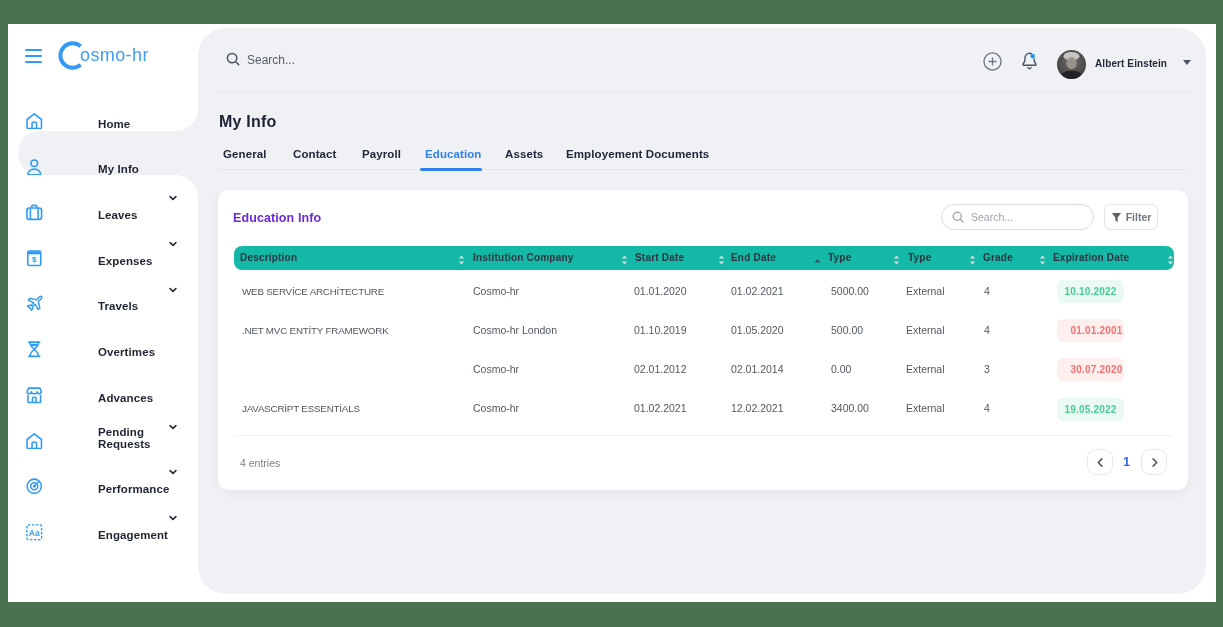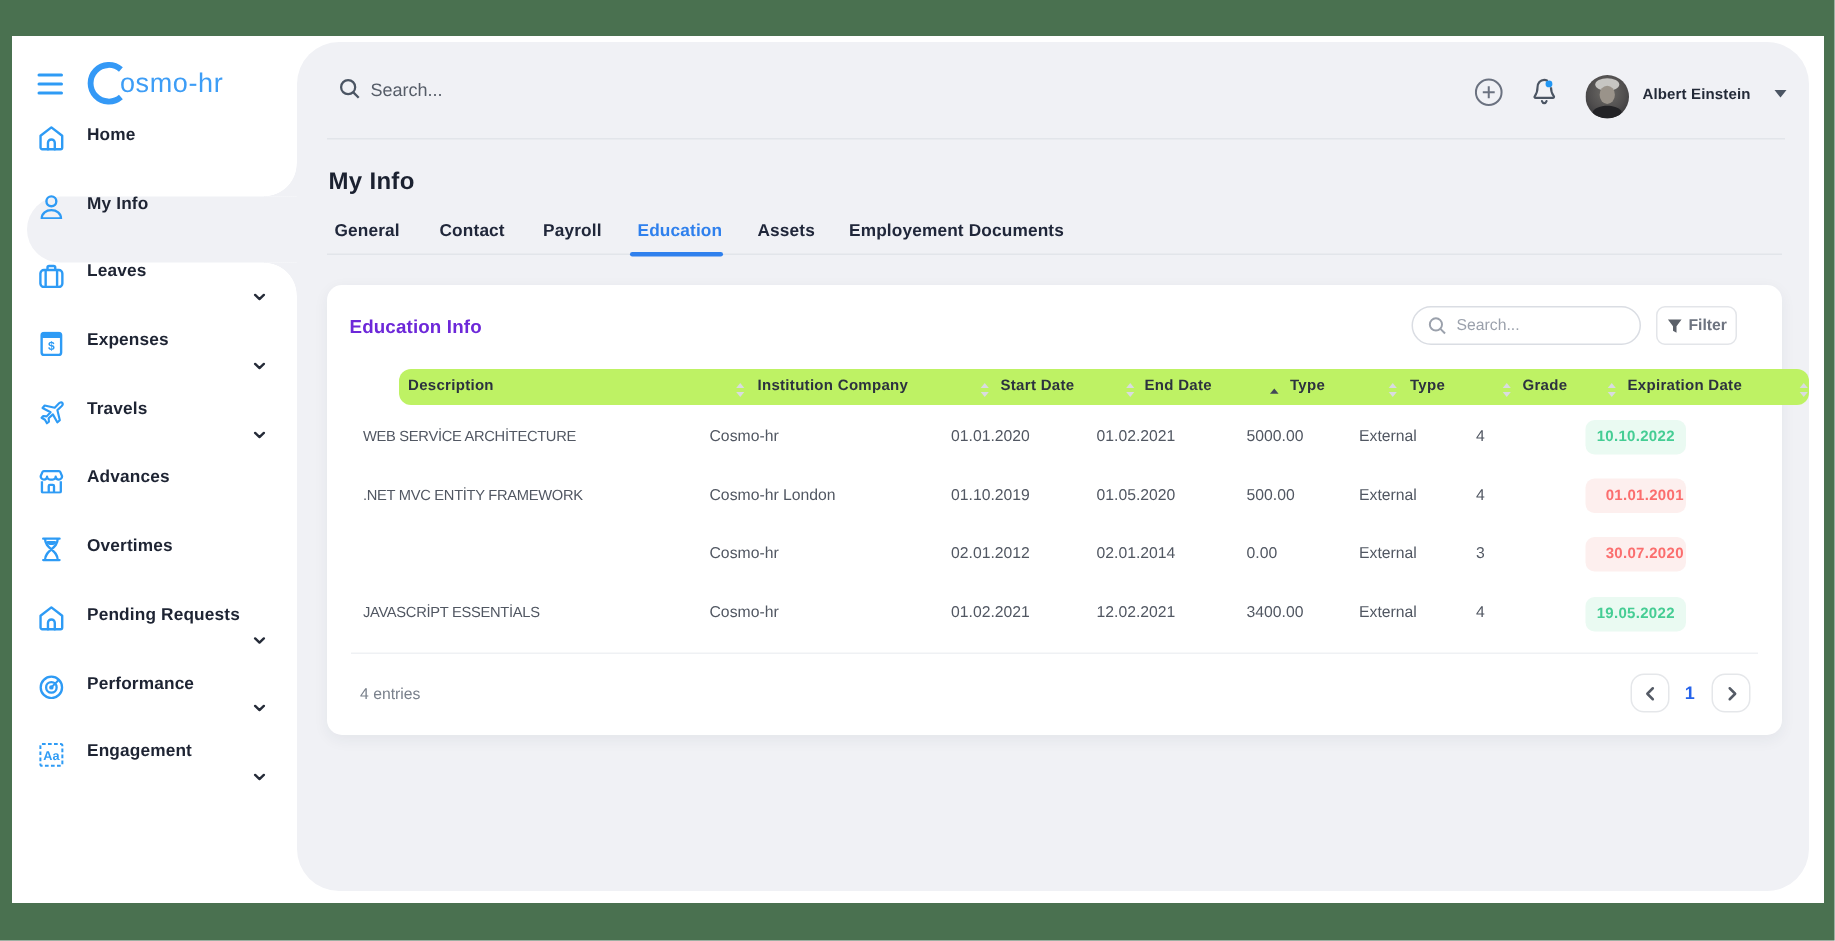--- a/index.html
+++ b/index.html
@@ -7,21 +7,21 @@
 body { background:#4a7150; font-family:"Liberation Sans", sans-serif; position:relative; }
 .app { position:absolute; left:8px; top:24px; width:1208px; height:578px; background:#fff; }
 
 .side { position:absolute; left:0; top:0; width:190px; height:578px; background:#fff; }
 .logo-row { position:absolute; left:17px; top:11px; height:40px; display:flex; align-items:center; }
 .burger { width:17px; height:14px; display:flex; flex-direction:column; justify-content:space-between; margin-top:2px; }
 .burger span { display:block; height:2.2px; background:#2e9bf5; border-radius:2px; }
 .logo { margin-left:13px; display:flex; align-items:center; }
 .logo-text { color:#3d9df6; font-size:18px; font-weight:400; letter-spacing:0.4px; margin-left:-6px; }
 .nav { position:absolute; left:0; top:60px; width:190px; }
-.nav-item { position:relative; height:45.7px; display:flex; align-items:flex-start; padding-left:18px; }
+.nav-item { position:relative; height:45.7px; display:flex; align-items:flex-end; padding-left:18px;gap:40px; }
 .nav-item .ic { width:17px; height:17px; flex:0 0 17px; display:flex; align-items:center; justify-content:center; }
 .nav-item .lbl { margin-left:15px; font-size:11.5px; font-weight:700; color:#1e2433; letter-spacing:0.1px; }
 .nav-item .chev { position:absolute; right:20px; top:50%; margin-top:-5px; width:10px; height:10px; }
 .active-bg { position:absolute; left:10px; top:107px; width:180px; height:44px; background:#f0f1f5; border-radius:22px 0 0 22px; }
 .fillet-t { position:absolute; left:168px; top:85px; width:22px; height:22px; background:radial-gradient(circle at left top, rgba(0,0,0,0) 21.6px, #f0f1f5 22px); }
 .fillet-b { position:absolute; left:168px; top:151px; width:22px; height:22px; background:radial-gradient(circle at left bottom, rgba(0,0,0,0) 21.6px, #f0f1f5 22px); }
 
 .main { position:absolute; left:190px; top:4px; width:1008px; height:566px; background:#f0f1f5; border-radius:28px; }
 .tb-search { position:absolute; left:28px; top:24px; display:flex; align-items:center; color:#4b5563; }
 .tb-search .txt { margin-left:6px; font-size:12px; font-weight:400; color:#565d68; }
@@ -36,21 +36,21 @@
 .tab.act { color:#2f80ed; }
 .tab-line { position:absolute; left:202px; bottom:-1.5px; width:62px; height:2.5px; background:#2f80ed; border-radius:2px; }
 
 .card { position:absolute; left:20px; top:162px; width:970px; height:300px; background:#fff; border-radius:10px; box-shadow:0 3px 10px rgba(40,50,70,0.06); }
 .card-title { position:absolute; left:15px; top:21px; font-size:12.5px; font-weight:700; color:#6d28d9; letter-spacing:0.1px; }
 .card-search { position:absolute; right:94px; top:14px; width:153px; height:26px; border:1px solid #dadde3; border-radius:13px; background:#fff; display:flex; align-items:center; padding-left:10px; }
 .card-search .ph { margin-left:6px; font-size:10.5px; color:#9ba1ac; }
 .btn-filter { position:absolute; right:30px; top:14px; width:54px; height:26px; border:1px solid #e3e5e9; border-radius:6px; background:#fff; display:flex; align-items:center; justify-content:center; font-size:10.5px; font-weight:700; color:#6e7480; }
 .btn-filter span { margin-left:4px; }
 
-.thead { position:absolute; left:16px; top:56px; width:940px; height:24px; background:#bef264; border-radius:8px;margin-left:32px; }
+.thead { position:absolute; left:16px; top:56px; width:940px; height:24px; background:#14b8a6; border-radius:8px; }
 .th { position:absolute; top:0; height:24px; line-height:24px; font-size:10px; font-weight:700; color:#2c323f; letter-spacing:0.2px; }
 .sorter { position:absolute; top:6px; width:7px; height:12px; }
 .trow { position:absolute; left:16px; width:940px; height:39px; }
 .td { position:absolute; top:0; height:39px; line-height:39px; font-size:10.5px; color:#515762; }
 .badge { position:absolute; top:8.5px; width:67px; height:23px; border-radius:6px; font-size:10px; font-weight:700; text-align:center; line-height:23px; letter-spacing:0.2px; }
 .badge.g { background:#eafaf2; color:#45cd94; }
 .badge.r { background:#fdefee; color:#fb6e6e;padding-left:12px; }
 .foot-line { position:absolute; left:16px; right:16px; top:245px; height:1px; background:#eff1f4; }
 .entries { position:absolute; left:22px; top:267px; font-size:10.5px; color:#7a818c; }
 .pagebtn { position:absolute; top:259px; width:26px; height:26px; border:1px solid #e5e7ea; border-radius:9px; background:#fff; display:flex; align-items:center; justify-content:center; }
@@ -289,36 +289,36 @@
               <path d="M16.4 1.6 C17 2.3 16.7 3.3 15.9 4.1 L13 6.8 L14.7 13.9 L12.9 15.4 L9.8 9.8 L6.8 12.5 L7 14.9 L5.6 16.1 L4.2 13.6 L1.8 12.2 L3 10.9 L5.4 11.2 L8.2 8.3 L2.5 5.3 L4 3.5 L11.1 5.1 L13.8 2.3 C14.6 1.5 15.8 1 16.4 1.6 Z"></path>
             </svg>
           </span>
           <span class="lbl">Travels</span>
           <svg class="chev" width="10" height="10" viewBox="0 0 10 10" fill="none" stroke="#252b38" stroke-width="1.6" stroke-linecap="round" stroke-linejoin="round">
             <path d="M2.1 3.6 L5 6.4 L7.9 3.6"></path>
           </svg>
         </div>
         <div class="nav-item">
           <span class="ic">
+            <svg width="16.5" height="16.5" viewBox="0 0 16 16" fill="none" stroke="#2e9bf5" stroke-width="1.5" stroke-linecap="round" stroke-linejoin="round">
+              <path d="M2.7 1.1 H13.3 M2.7 14.9 H13.3 M3.9 1.1 C3.9 8 12.1 8 12.1 14.9 M12.1 1.1 C12.1 8 3.9 8 3.9 14.9"></path>
+              <path d="M5.6 3.4 C6.2 4.8 9.8 4.8 10.4 3.4 Z" fill="#2e9bf5"></path>
+            </svg>
+          </span>
+          <span class="lbl">Overtimes</span>
+        </div>
+        <div class="nav-item">
+          <span class="ic">
             <svg width="16.5" height="16.5" viewBox="0 0 16 16" fill="none" stroke="#2e9bf5" stroke-width="1.5" stroke-linejoin="round">
               <path d="M1.9 7.6 V14.2 A 0.8 0.8 0 0 0 2.7 15 H13.3 A 0.8 0.8 0 0 0 14.1 14.2 V7.6"></path>
               <path d="M1.1 4.3 L2.2 1.7 A 1 1 0 0 1 3.1 1.1 H12.9 A 1 1 0 0 1 13.8 1.7 L14.9 4.3 C14.9 5.5 14 6.5 12.8 6.5 C11.8 6.5 10.9 5.7 10.8 4.7 C10.8 5.7 9.9 6.5 8.9 6.5 H7.1 C6.1 6.5 5.2 5.7 5.2 4.7 C5.1 5.7 4.2 6.5 3.2 6.5 C2 6.5 1.1 5.5 1.1 4.3 Z"></path>
               <path d="M6.3 14.8 V10.7 A 0.8 0.8 0 0 1 7.1 9.9 H8.9 A 0.8 0.8 0 0 1 9.7 10.7 V14.8"></path>
             </svg>
           </span>
           <span class="lbl">Advances</span>
-        </div>
-        <div class="nav-item">
-          <span class="ic">
-            <svg width="16.5" height="16.5" viewBox="0 0 16 16" fill="none" stroke="#2e9bf5" stroke-width="1.5" stroke-linecap="round" stroke-linejoin="round">
-              <path d="M2.7 1.1 H13.3 M2.7 14.9 H13.3 M3.9 1.1 C3.9 8 12.1 8 12.1 14.9 M12.1 1.1 C12.1 8 3.9 8 3.9 14.9"></path>
-              <path d="M5.6 3.4 C6.2 4.8 9.8 4.8 10.4 3.4 Z" fill="#2e9bf5"></path>
-            </svg>
-          </span>
-          <span class="lbl">Overtimes</span>
         </div>
         <div class="nav-item">
           <span class="ic">
             <svg width="16.5" height="16.5" viewBox="0 0 16 16" fill="none" stroke="#2e9bf5" stroke-width="1.55" stroke-linecap="round" stroke-linejoin="round">
               <path d="M1 6.3 L8 0.9 L15 6.3 V13.9 A 1.1 1.1 0 0 1 13.9 15 H2.1 A 1.1 1.1 0 0 1 1 13.9 Z"></path>
               <path d="M5.8 15 V10.9 A 2.2 2.2 0 0 1 10.2 10.9 V15"></path>
             </svg>
           </span>
           <span class="lbl">Pending Requests</span>
           <svg class="chev" width="10" height="10" viewBox="0 0 10 10" fill="none" stroke="#252b38" stroke-width="1.6" stroke-linecap="round" stroke-linejoin="round">

